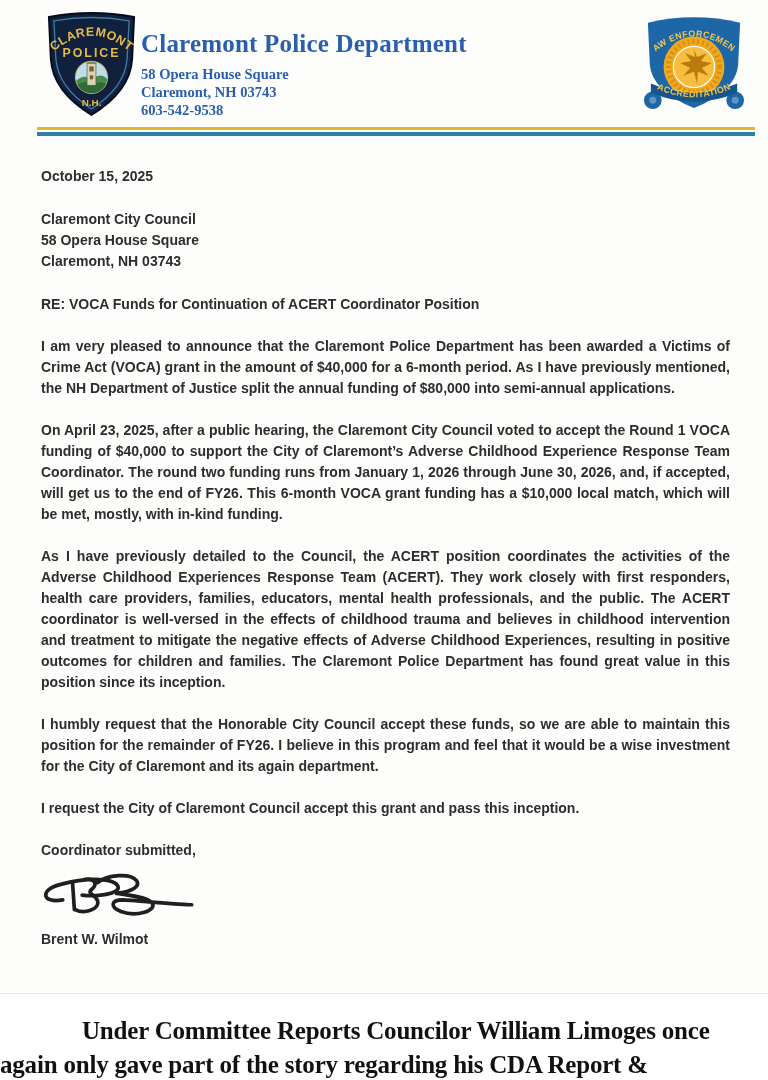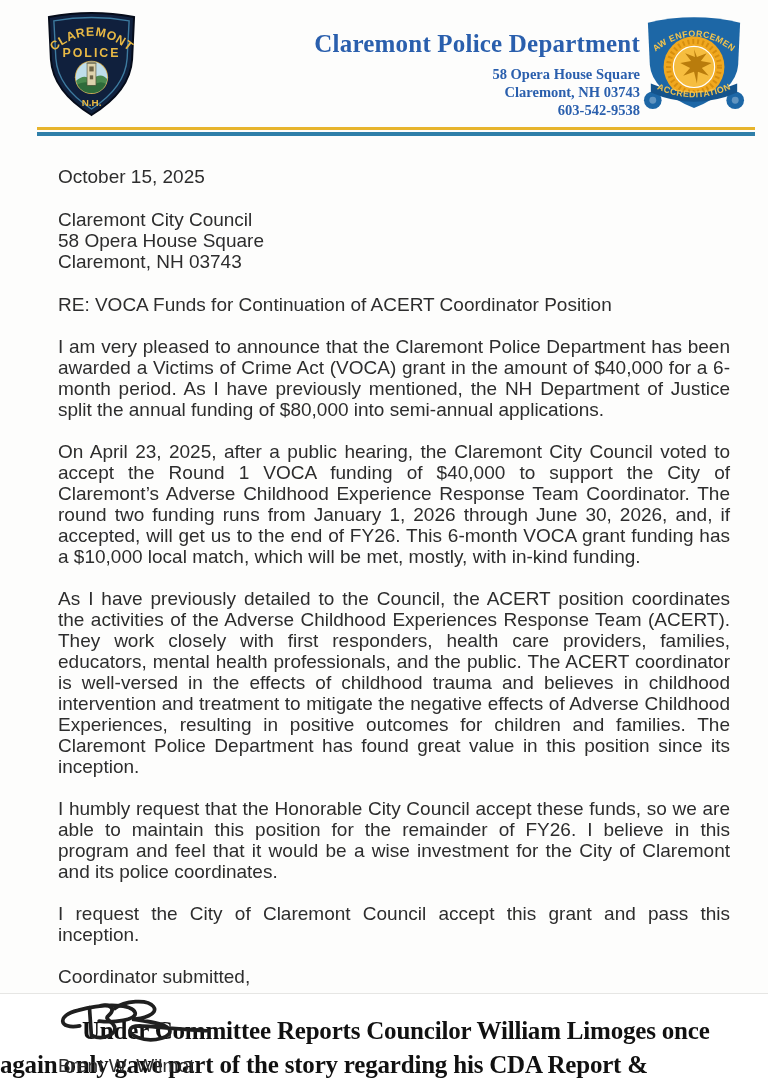--- a/index.html
+++ b/index.html
@@ -22,41 +22,41 @@
   }
 
   
   .header{
     display:flex;align-items:flex-start;justify-content:space-between;
     padding:8px 20px 0 42px;height:120px;
   }
   .badge-wrap{flex:0 0 auto;}
   .seal-wrap{flex:0 0 auto;padding-top:2px;}
   .head-center{
-    flex:1 1 auto;text-align:right;padding-top:22px;
+    flex:1 1 auto;text-align:left;padding-top:22px;
     font-family:"Liberation Serif",serif;color:var(--header_blue);
   }
   .dept-title{
     font-size:25px;font-weight:bold;letter-spacing:0.2px;
   }
   .dept-addr{
     margin-top:7px;font-size:14.5px;font-weight:bold;line-height:18px;
   }
   svg text{font-family:"Liberation Sans",sans-serif;}
 
   
   .divider{margin:7px 13px 0 37px;}
   .divider .gold{height:3px;background:var(--stripe_gold);}
   .divider .gap{height:2px;background:transparent;}
   .divider .blue{height:4px;background:var(--stripe_blue);}
 
   
   .letter-body{
-    margin:0 38px 0 58px;
-    font-size:19px;line-height:21px;color:var(--body_text);
+    margin:0 38px 0 41px;
+    font-size:14px;line-height:21px;color:var(--body_text);font-weight:bold;
   }
   .date{margin-top:30px;}
   .recipient{margin-top:22px;}
   .re-line{margin-top:22px;}
   .salutation{margin-top:21px;}
   .para{margin-top:21px;text-align:justify;}
   .closing{margin-top:21px;}
   .sig{margin:4px 0 0 -10px;display:block;}
   .signer-name{margin-top:0;}
   .signer-title{margin-top:0;}
@@ -155,21 +155,21 @@
       <div>58 Opera House Square</div>
       <div>Claremont, NH 03743</div>
     </div>
 
     <p class="re-line">RE: VOCA Funds for Continuation of ACERT Coordinator Position</p>
 
 
     <p class="para">I am very pleased to announce that the Claremont Police Department has been awarded a Victims of Crime Act (VOCA) grant in the amount of $40,000 for a 6-month period. As I have previously mentioned, the NH Department of Justice split the annual funding of $80,000 into semi-annual applications.</p>
     <p class="para">On April 23, 2025, after a public hearing, the Claremont City Council voted to accept the Round 1 VOCA funding of $40,000 to support the City of Claremont’s Adverse Childhood Experience Response Team Coordinator. The round two funding runs from January 1, 2026 through June 30, 2026, and, if accepted, will get us to the end of FY26. This 6-month VOCA grant funding has a $10,000 local match, which will be met, mostly, with in-kind funding.</p>
     <p class="para">As I have previously detailed to the Council, the ACERT position coordinates the activities of the Adverse Childhood Experiences Response Team (ACERT). They work closely with first responders, health care providers, families, educators, mental health professionals, and the public. The ACERT coordinator is well-versed in the effects of childhood trauma and believes in childhood intervention and treatment to mitigate the negative effects of Adverse Childhood Experiences, resulting in positive outcomes for children and families. The Claremont Police Department has found great value in this position since its inception.</p>
-    <p class="para">I humbly request that the Honorable City Council accept these funds, so we are able to maintain this position for the remainder of FY26. I believe in this program and feel that it would be a wise investment for the City of Claremont and its police coordinates.</p>
+    <p class="para">I humbly request that the Honorable City Council accept these funds, so we are able to maintain this position for the remainder of FY26. I believe in this program and feel that it would be a wise investment for the City of Claremont and its again department.</p>
     <p class="para">I request the City of Claremont Council accept this grant and pass this inception.</p>
 
     <p class="closing">Coordinator submitted,</p>
 
     <svg class="sig" width="175" height="64" viewBox="0 0 175 66">
       <g fill="none" stroke="#1f1f1f" stroke-width="3.8" stroke-linecap="round">
         <path d="M30,36 C8,40 6,25 28,20 C58,12 84,14 87,22 C90,30 64,33 50,31"></path>
         <path d="M40,17 L42,46"></path>
         <path d="M52,15 C62,13 67,19 60,25 C54,30 64,30 66,37 C68,46 52,51 43,46"></path>
         <path d="M66,18 C76,10 100,8 106,16 C112,24 94,29 84,29 C98,31 116,33 122,39 C128,47 106,54 90,48 C78,43 80,36 92,36 C112,37 150,41 163,41"></path>

